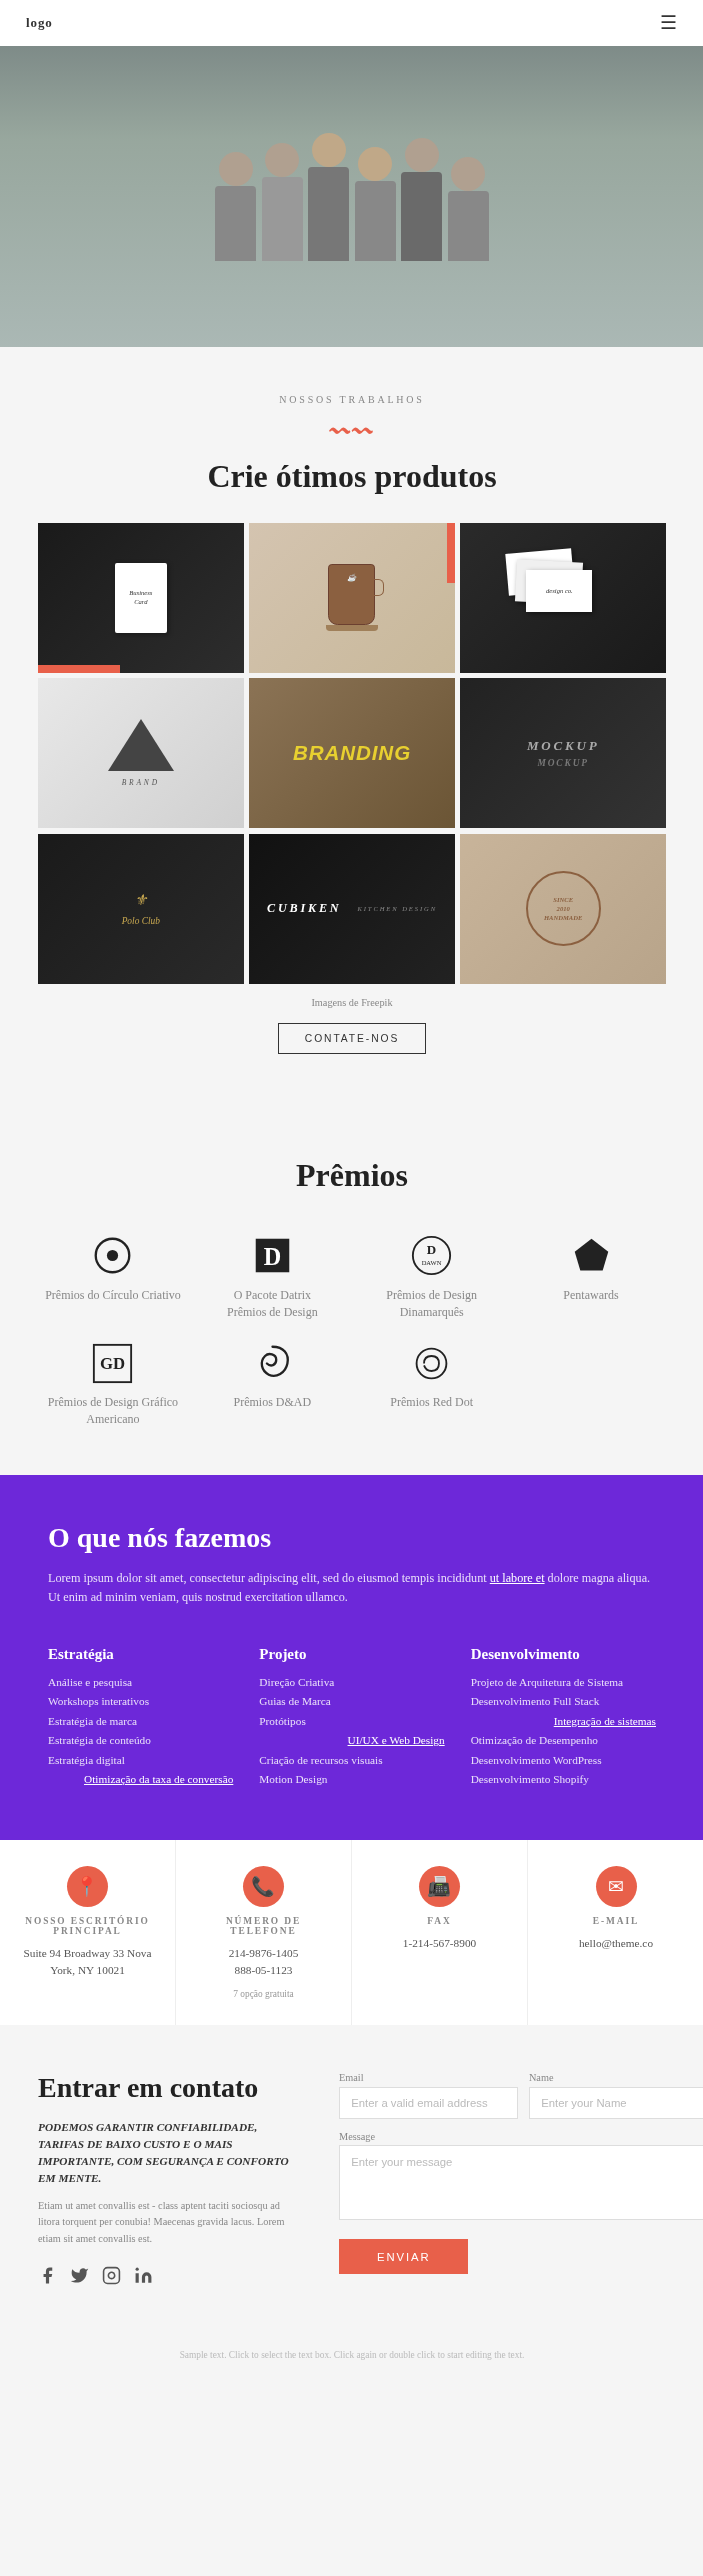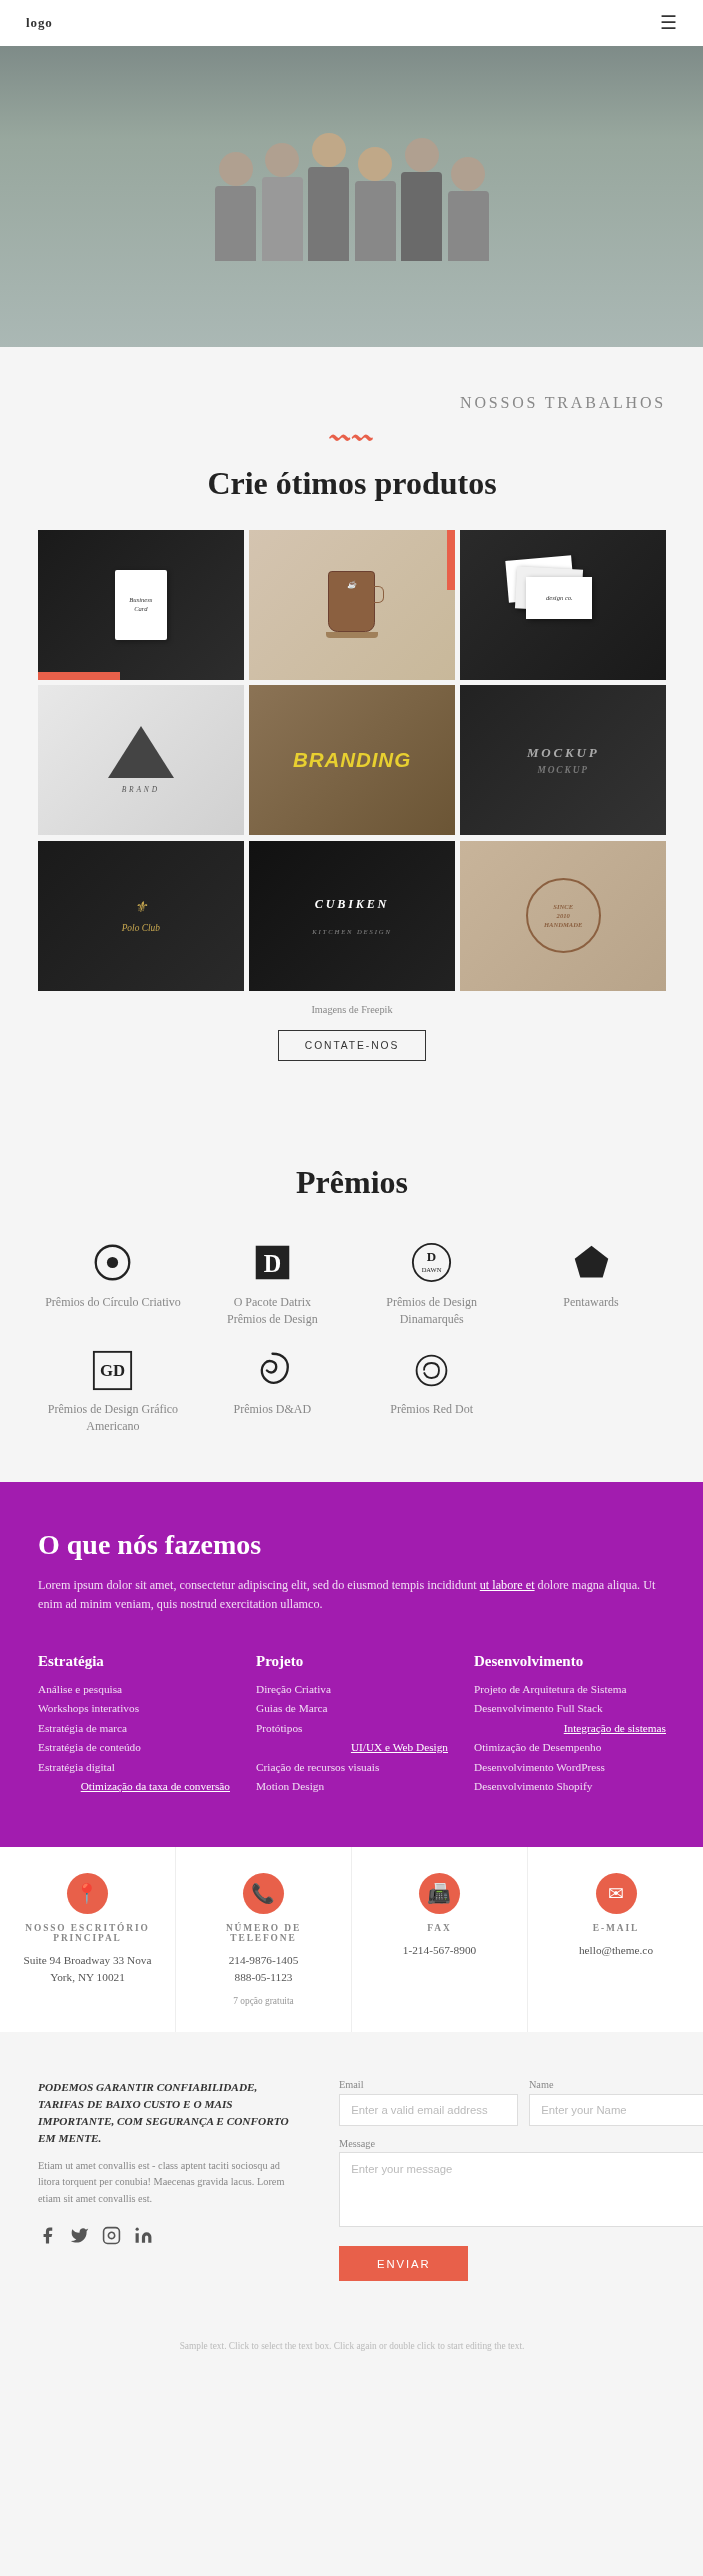--- a/index.html
+++ b/index.html
@@ -26,21 +26,21 @@
       position: relative; overflow: hidden;
     }
     .hero-overlay {
       position: absolute; top: 0; left: 0; right: 0; bottom: 0;
       background: linear-gradient(to bottom, #6d7a7a 0%, #9aaba0 40%, #b0bfbb 100%);
       opacity: 0.85;
     }
 
     
     .section-works { background: #f5f5f5; padding: 47px 38px 28px; text-align: center; }
-    .section-label { font-size: 16px; letter-spacing: 2.8px; text-transform: uppercase; color: #888; margin-bottom: 7.5px; text-align: right; }
+    .section-label { font-size: 10px; letter-spacing: 2.8px; text-transform: uppercase; color: #888; margin-bottom: 7.5px; }
     .wavy-line { color: #e8604a; font-size: 17px; margin-bottom: 15px; display: block; }
     .section-title { font-size: 32px; font-weight: bold; color: #222; margin-bottom: 28px; }
 
     
     .portfolio-grid { display: grid; grid-template-columns: repeat(3, 1fr); gap: 5.6px; margin: 0 0 13px; }
     .portfolio-item {
       height: 150px; background: #555; overflow: hidden; position: relative;
     }
     .portfolio-item.dark1 { background: linear-gradient(135deg, #1a1a1a, #2d2d2d); }
     .portfolio-item.cream { background: linear-gradient(135deg, #d4c4b0, #c8b89a); }
@@ -83,21 +83,21 @@
 
     .awards-grid { display: grid; grid-template-columns: repeat(4, 1fr); gap: 19px 9.4px; }
     .award-item { display: flex; flex-direction: column; align-items: center; gap: 7.5px; }
     .award-icon { font-size: 34px; color: #222; height: 47px; display: flex; align-items: center; justify-content: center; }
     .award-label { font-size: 12px; color: #888; text-align: center; line-height: 1.4; }
 
     
     .award-svg { width: 41px; height: 41px; }
 
     
-    .section-what { background: #a21caf; padding: 47px 38px; }
+    .section-what { background: #6d28d9; padding: 47px 48px; }
     .what-title { font-size: 28px; font-weight: bold; color: #fff; margin-bottom: 15px; }
     .what-desc { font-size: 12.2px; color: rgba(255,255,255,0.85); line-height: 1.6; margin-bottom: 38px; }
     .what-desc a { color: #fff; text-decoration: underline; }
 
     .services-grid { display: grid; grid-template-columns: repeat(3, 1fr); gap: 26px; }
     .service-col h3 { font-size: 15px; font-weight: bold; color: #fff; margin-bottom: 13px; }
     .service-col ul { list-style: none; }
     .service-col ul li { font-size: 11.3px; color: rgba(255,255,255,0.85); margin-bottom: 7.5px; cursor: pointer; }
     .service-col ul li.highlight { color: #fff; text-decoration: underline; text-align: right; }
 
@@ -253,21 +253,21 @@
     <div class="portfolio-item logo">
       <div class="portfolio-item-inner">
         <div class="mock-logo-text" style="font-size:9.4px;color:#c8a850;text-align:center;">
           <div style="font-size:15px;margin-bottom:3.8px;">⚜</div>
           <div>Polo Club</div>
         </div>
       </div>
     </div>
 
     <div class="portfolio-item cubiken">
-      <div class="portfolio-item-inner" style="flex-direction:column;gap:16px;border-radius:20px;">
+      <div class="portfolio-item-inner" style="flex-direction:row;gap:16px;border-radius:20px;">
         <div class="mock-cubiken-text">CUBIKEN</div>
         <div style="font-size:6.6px;color:#888;letter-spacing:1.9px;">KITCHEN DESIGN</div>
       </div>
     </div>
 
     <div class="portfolio-item stamp">
       <div class="portfolio-item-inner">
         <div style="width:75px;height:75px;border-radius:50%;border:2.8px solid #8b6040;display:flex;align-items:center;justify-content:center;flex-direction:column;">
           <div style="font-size:6.6px;color:#8b6040;text-align:center;font-weight:bold;line-height:1.4;">SINCE<br>2010<br>HANDMADE</div>
         </div>
@@ -438,20 +438,21 @@
     <div class="contact-card-label">E-MAIL</div>
     <div class="contact-card-value">hello@theme.co</div>
   </div>
 
 </div>
 
 <div class="section-contact">
   <div class="contact-form-wrapper">
 
     <div class="contact-left">
+      <h2 class="contact-form-title">Entrar em contato</h2>
       <p class="contact-form-desc">PODEMOS GARANTIR CONFIABILIDADE, TARIFAS DE BAIXO CUSTO E O MAIS IMPORTANTE, COM SEGURANÇA E CONFORTO EM MENTE.</p>
       <p class="contact-form-text">Etiam ut amet convallis est - class aptent taciti sociosqu ad litora torquent per conubia! Maecenas gravida lacus. Lorem etiam sit amet convallis est.</p>
       <div class="social-icons">
         <span class="social-icon">
           <svg width="19" height="19" viewBox="0 0 24 24" fill="#555">
               <path d="M18 2h-3a5 5 0 00-5 5v3H7v4h3v8h4v-8h3l1-4h-4V7a1 1 0 011-1h3z"></path>
             </svg>
         </span>
         <span class="social-icon">
           <svg width="19" height="19" viewBox="0 0 24 24" fill="#555">

